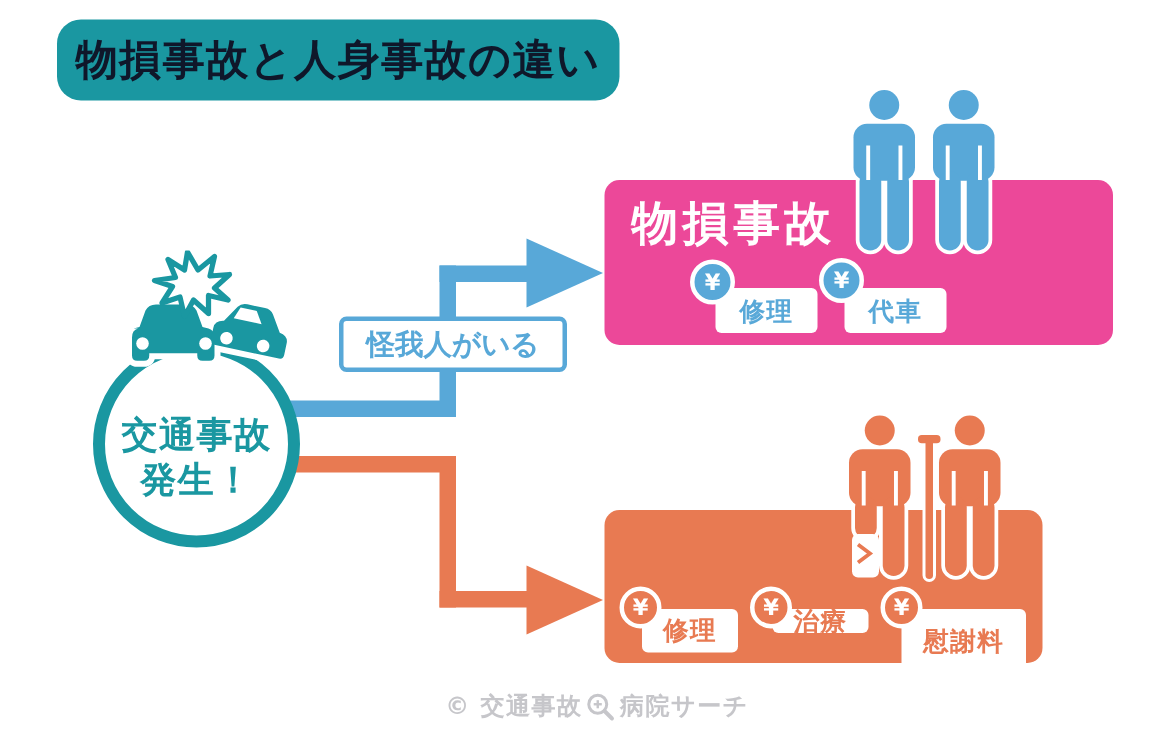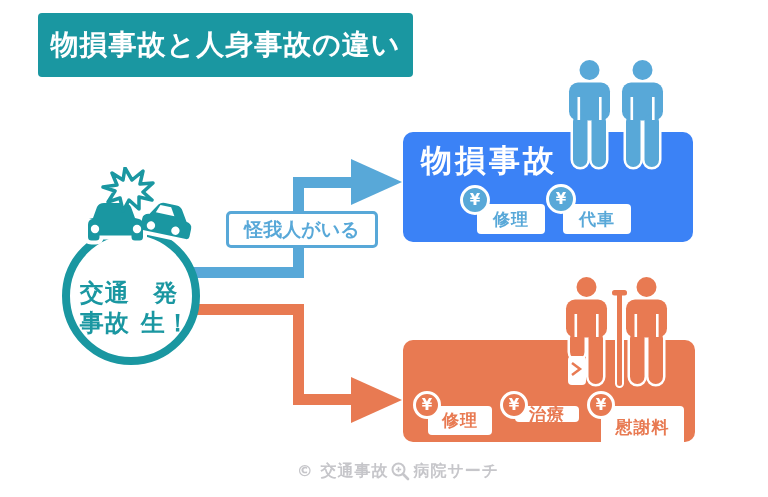--- a/index.html
+++ b/index.html
@@ -2,50 +2,50 @@
 <html><head>
 <meta charset="utf-8">
 <style>
   html,body{margin:0;padding:0;background:#fff;}
   .stage{
     position:relative;width:768px;height:497px;background:#ffffff;overflow:hidden;
     font-family:"DejaVu Sans","Liberation Sans",sans-serif;
   }
   
   .banner{
-    position:absolute;left:38px;top:13px;width:375px;height:64px;
-    background:#1a97a1;border-radius:4px;display:flex;align-items:center;justify-content:center;
-    color:#ffffff;font-size:28px;font-weight:bold;letter-spacing:1px;z-index:2;
+    position:absolute;left:38px;top:13px;width:375px;height:54px;
+    background:#1a97a1;border-radius:16px;display:flex;align-items:center;justify-content:center;
+    color:#0f172a;font-size:28px;font-weight:bold;letter-spacing:1px;z-index:2;
   }
   
   .seg{position:absolute;z-index:1;}
   .seg.blue{background:#58a8d8;}
   .seg.orange{background:#e87a52;}
   .arrowhead{position:absolute;width:0;height:0;border-top:23px solid transparent;border-bottom:23px solid transparent;z-index:1;}
   .arrowhead.blue{border-left:51px solid #58a8d8;}
   .arrowhead.orange{border-left:51px solid #e87a52;}
   
   .origin-circle{
     position:absolute;left:62px;top:227px;width:138px;height:138px;box-sizing:border-box;
     background:#fff;border:8px solid #1a97a1;border-radius:50%;z-index:2;
-    display:flex;align-items:center;justify-content:center;
+    display:flex;flex-direction:column;align-items:center;justify-content:center;
     padding-top:24px;color:#1a97a1;font-size:24px;font-weight:bold;line-height:1.25;
-    text-align:center;letter-spacing:1px;
+    text-align:center;letter-spacing:1px;font-family:Liberation Mono, monospace;
   }
   .car-crash{position:absolute;left:79px;top:167px;z-index:3;}
   
   .cond{
     position:absolute;box-sizing:border-box;background:#fff;border-radius:5px;
     display:flex;align-items:center;justify-content:center;font-weight:bold;font-size:19px;z-index:3;
   }
   .cond.blue{left:226px;top:211px;width:152px;height:37px;border:3px solid #58a8d8;color:#58a8d8;}
   .cond.orange{left:228px;top:331px;width:148px;height:37px;border:3px solid #e87a52;color:#e87a52;}
   
   .result-box{position:absolute;border-radius:10px;z-index:1;}
-  .result-box.blue{left:403px;top:120px;width:290px;height:110px;background:#3b82f6;margin-top:12px;}
+  .result-box.blue{left:403px;top:120px;width:339px;height:110px;background:#ec4899;}
   .result-box.orange{left:403px;top:340px;width:292px;height:102px;background:#e87a52;}
   .box-title{position:absolute;left:18px;top:8px;color:#fff;font-size:31px;font-weight:bold;letter-spacing:3px;}
   .tag{
     position:absolute;background:#fff;border-radius:4px;display:flex;align-items:center;justify-content:center;
     font-weight:bold;font-size:17px;z-index:2;letter-spacing:1px;
   }
   .tag.blue{color:#58a8d8;}
   .tag.orange{color:#e87a52;}
   .yen-badge{
     position:absolute;box-sizing:border-box;border:3px solid #fff;border-radius:50%;

